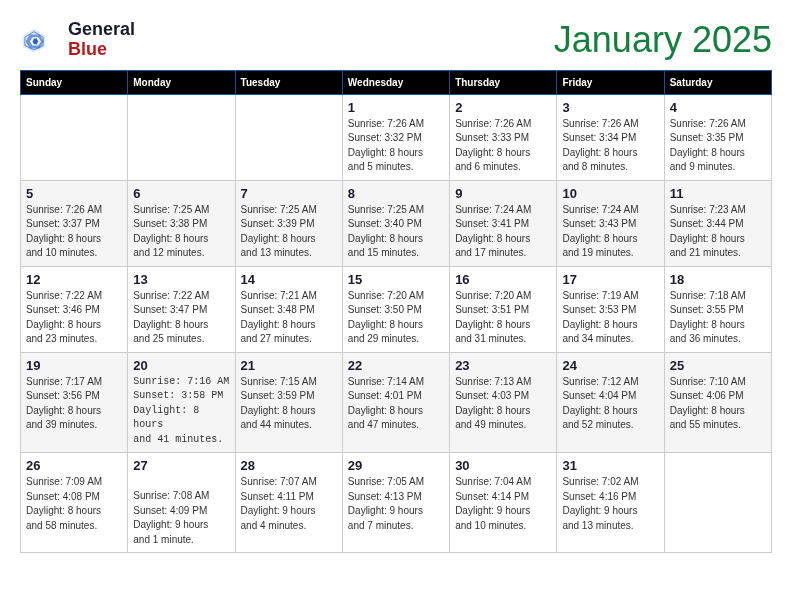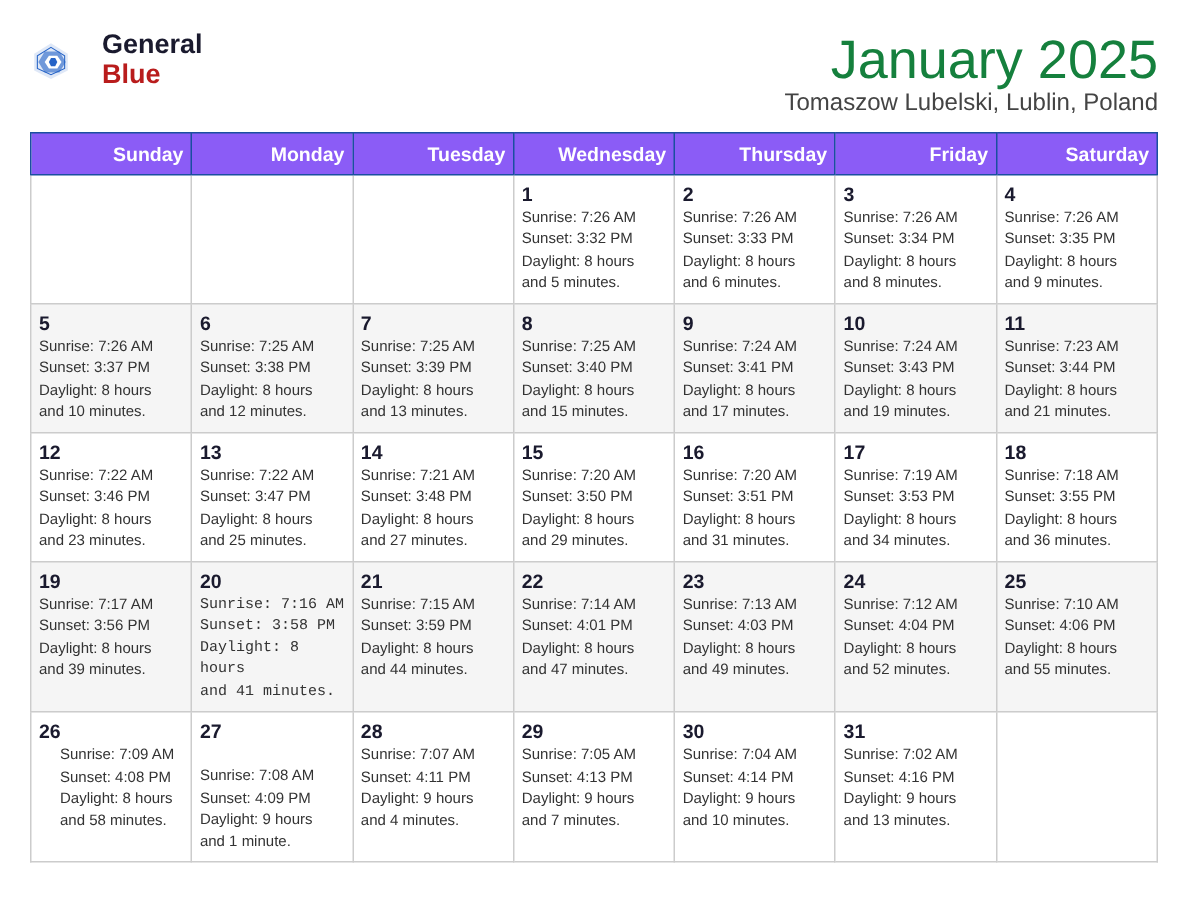--- a/index.html
+++ b/index.html
@@ -52,26 +52,26 @@
     .calendar-subtitle {
       font-size: 16px;
       color: #444;
     }
     table {
       width: 100%;
       border-collapse: collapse;
       table-layout: fixed;
     }
     thead tr th {
-      background-color: #8b5cf6;
+      background-color: #000000;
       color: #fff;
-      font-size: 13px;
+      font-size: 10px;
       font-weight: bold;
       padding: 6px 5px;
-      text-align: right;
+      text-align: left;
       border: 1px solid #1a4fa0;
     }
     tbody tr td {
       vertical-align: top;
       border: 1px solid #ccc;
       padding: 5px 5px 5px 5px;
       font-size: 10.5px;
       color: #222;
       height: 82px;
       background: #fff;
@@ -107,21 +107,20 @@
       <polygon points="18,16 26,16 30,22 26,28 18,28 14,22" fill="#fff"></polygon>
       <polygon points="20,18 24,18 26,22 24,26 20,26 18,22" fill="#2563c7"></polygon>
     </svg>
     <div class="logo-text">
       <span class="logo-general">General</span>
       <span class="logo-blue">Blue</span>
     </div>
   </div>
   <div class="title-block">
     <div class="calendar-title">January 2025</div>
-    <div class="calendar-subtitle">Tomaszow Lubelski, Lublin, Poland</div>
   </div>
 </div>
 
 <table>
   <thead>
     <tr id="weekday-header">
     <th>Sunday</th>
         <th>Monday</th>
         <th>Tuesday</th>
         <th>Wednesday</th>
@@ -313,21 +312,21 @@
           <span class="day-number">25</span>
           <div class="day-info" style="white-space: pre-line;">Sunrise: 7:10 AM
 Sunset: 4:06 PM
 Daylight: 8 hours
 and 55 minutes.</div>
         </td>
       </tr>
       <tr>
         <td>
           <span class="day-number">26</span>
-          <div class="day-info" style="white-space: pre-line; margin-left: 14px;">Sunrise: 7:09 AM
+          <div class="day-info" style="white-space: pre-line;">Sunrise: 7:09 AM
 Sunset: 4:08 PM
 Daylight: 8 hours
 and 58 minutes.</div>
         </td>
         <td>
           <span class="day-number">27</span>
           <div class="day-info" style="white-space: pre-line; margin-top: 16px;">Sunrise: 7:08 AM
 Sunset: 4:09 PM
 Daylight: 9 hours
 and 1 minute.</div>

